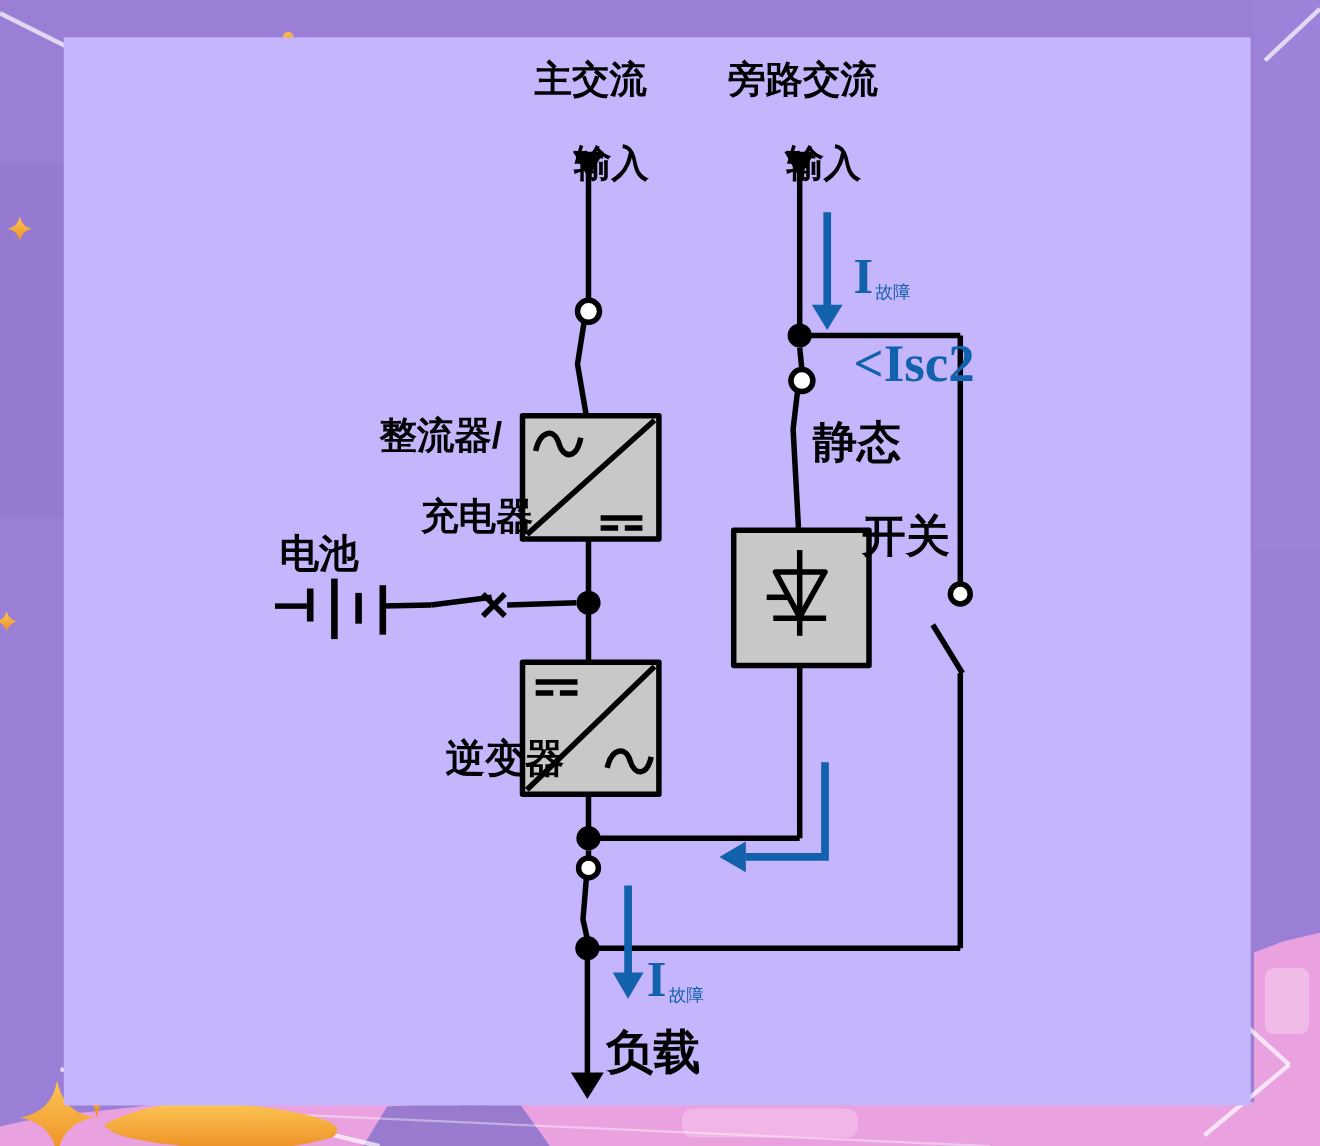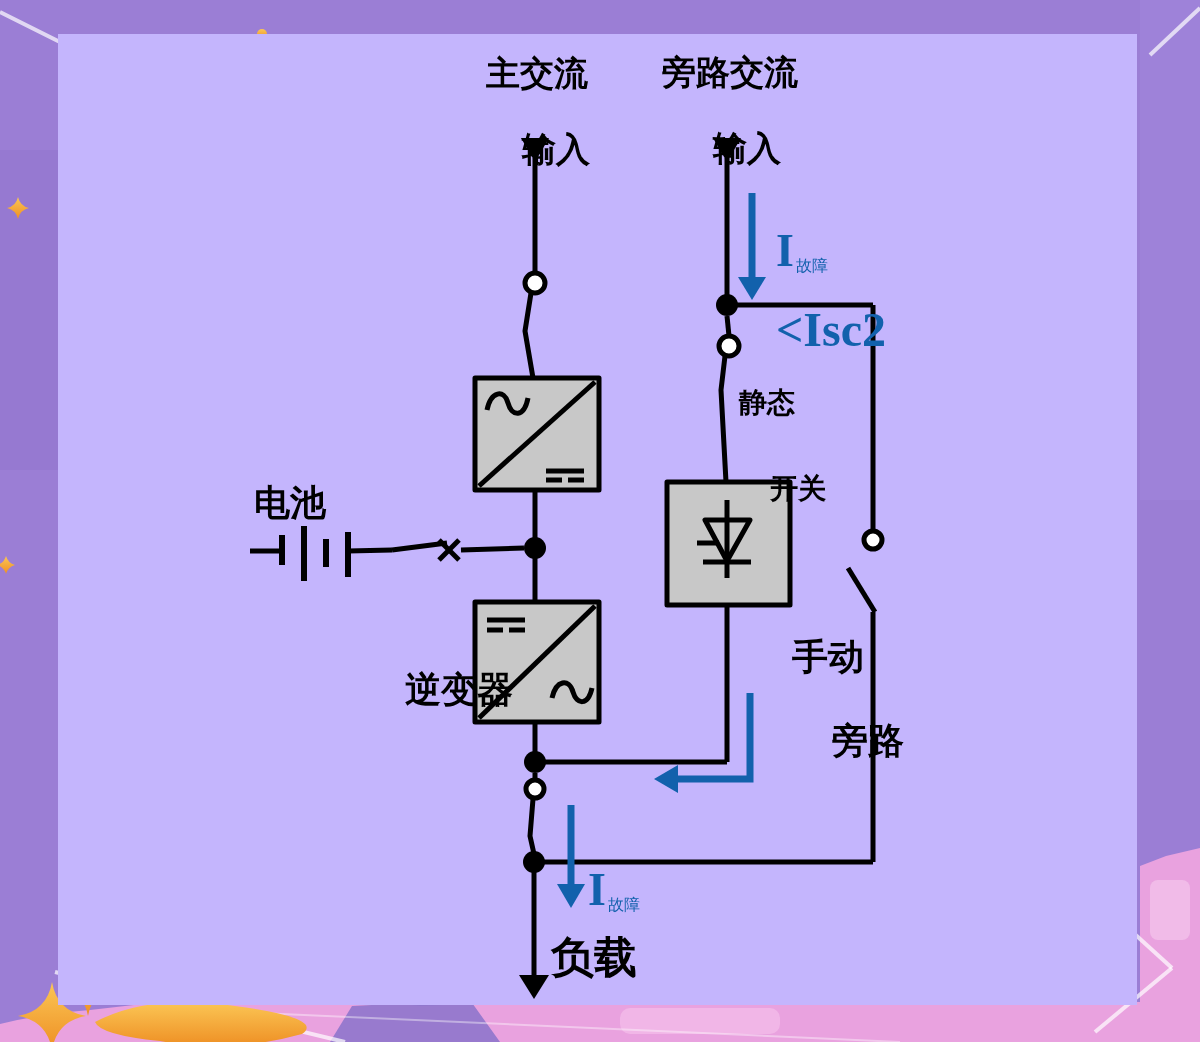--- a/index.html
+++ b/index.html
@@ -13,25 +13,25 @@
     position:absolute;left:58px;top:34px;width:1079px;height:971px;
     background:#c4b5fd;
   }
   #circuit{position:absolute;left:0;top:0;}
   .lbl{
     position:absolute;font-weight:bold;color:#000;
     font-family:"Liberation Sans",sans-serif;white-space:pre;line-height:1.08;
   }
   .center{transform:translateX(-50%);text-align:center;}
   .lbl-main-ac{left:479px;top:20px;font-size:34px;line-height:38px;}
-  .lbl-bypass-ac{left:672px;top:20px;font-size:34px;line-height:38px;font-family:Liberation Serif, serif;}
+  .lbl-bypass-ac{left:672px;top:20px;font-size:34px;line-height:38px;}
   .lbl-rectifier{left:287px;top:344px;font-size:34px;line-height:37px;}
   .lbl-battery{left:196px;top:450px;font-size:36px;}
   .lbl-inverter{left:299px;top:637px;font-size:36px;margin-left:48px;}
-  .lbl-static{left:681px;top:347px;font-size:28px;line-height:43px;}
+  .lbl-static{left:681px;top:347px;font-size:40px;line-height:43px;}
   .lbl-manual{left:734px;top:602px;font-size:36px;line-height:42px;}
   .lbl-load{left:493px;top:900px;font-size:43px;}
   .blue{color:#1261ac;}
   .lbl-fault-top{left:718px;top:162px;}
   .lbl-fault-bottom{left:530px;top:836px;}
   .fault-i{font-family:"Liberation Serif",serif;font-weight:bold;font-size:46px;line-height:40px;}
   .fault-sub{font-family:"Liberation Sans",sans-serif;font-weight:normal;font-size:16px;
     display:inline-block;vertical-align:-5px;margin-left:2px;}
   .fault-limit{font-family:"Liberation Serif",serif;font-weight:bold;font-size:48px;line-height:44px;margin-top:0px;}
 </style>
@@ -163,28 +163,28 @@
     <span>输入</span></div>
 
   <div class="lbl center lbl-bypass-ac"><span>旁路交流</span><br>
     <span>输入</span></div>
 
   <div class="lbl blue lbl-fault-top">
     <div><span class="fault-i">I</span><span class="fault-sub">故障</span></div>
     <div class="fault-limit">&lt;Isc2</div>
   </div>
 
+  <div class="lbl lbl-rectifier"><span>整流器/</span><br>
+    <span>充电器</span></div>
 
   <div class="lbl lbl-battery">电池</div>
 
   <div class="lbl lbl-static"><span>静态</span><br>
     <span>开关</span></div>
 
   <div class="lbl lbl-inverter">逆变器</div>
 
-  <div class="lbl lbl-manual"><span>手动</span><br>
-    <span>旁路</span></div>
 
   <div class="lbl blue lbl-fault-bottom"><span class="fault-i">I</span><span class="fault-sub">故障</span></div>
 
   <div class="lbl lbl-load">负载</div>
 
 </div>
 
 </body></html>

